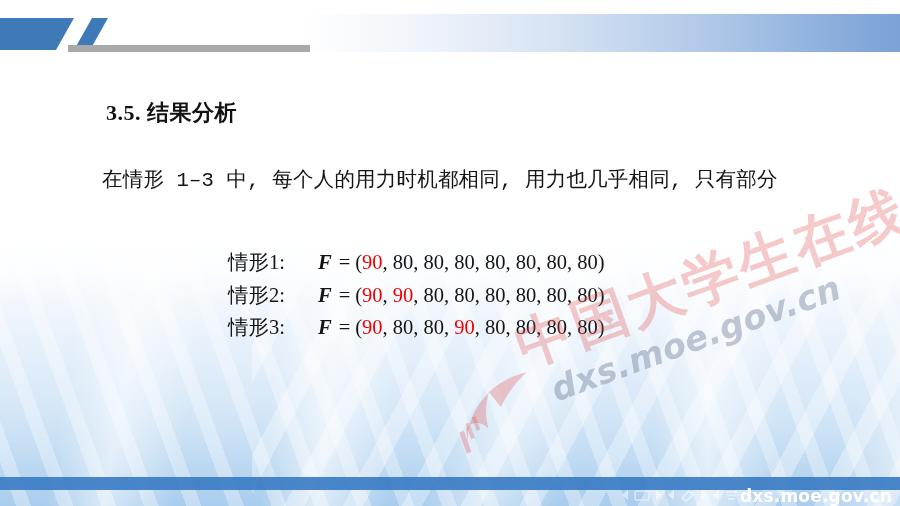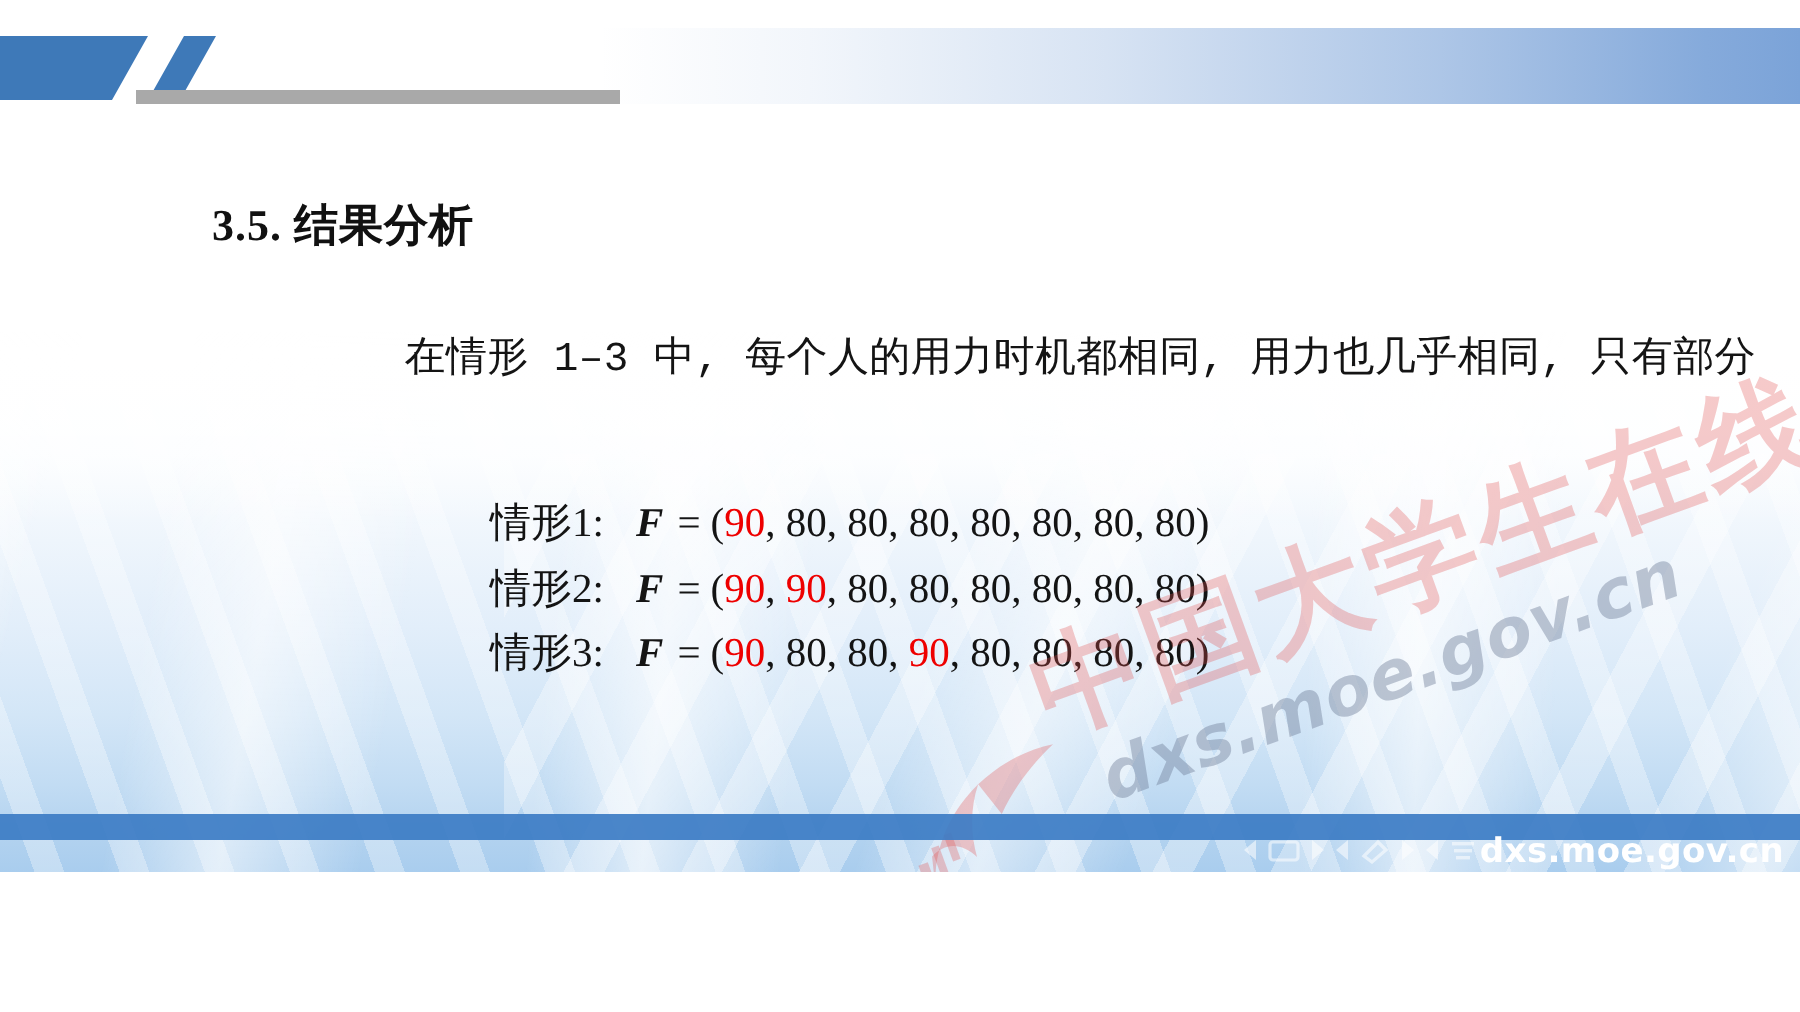--- a/index.html
+++ b/index.html
@@ -7,24 +7,23 @@
     padding: 0;
     background: #ffffff;
   }
   body {
     font-family: "Liberation Serif", "DejaVu Serif", serif;
   }
 
   .slide {
     position: relative;
     width: 900px;
-    height: 436px;
+    height: 506px;
     overflow: hidden;
     background: #ffffff;
-    text-align: right;
   }
 
   
   .bg-base {
     position: absolute;
     left: 0; top: 0; right: 0; bottom: 0;
     background:
       linear-gradient(to bottom,
         #ffffff 0%,
         #ffffff 42%,

